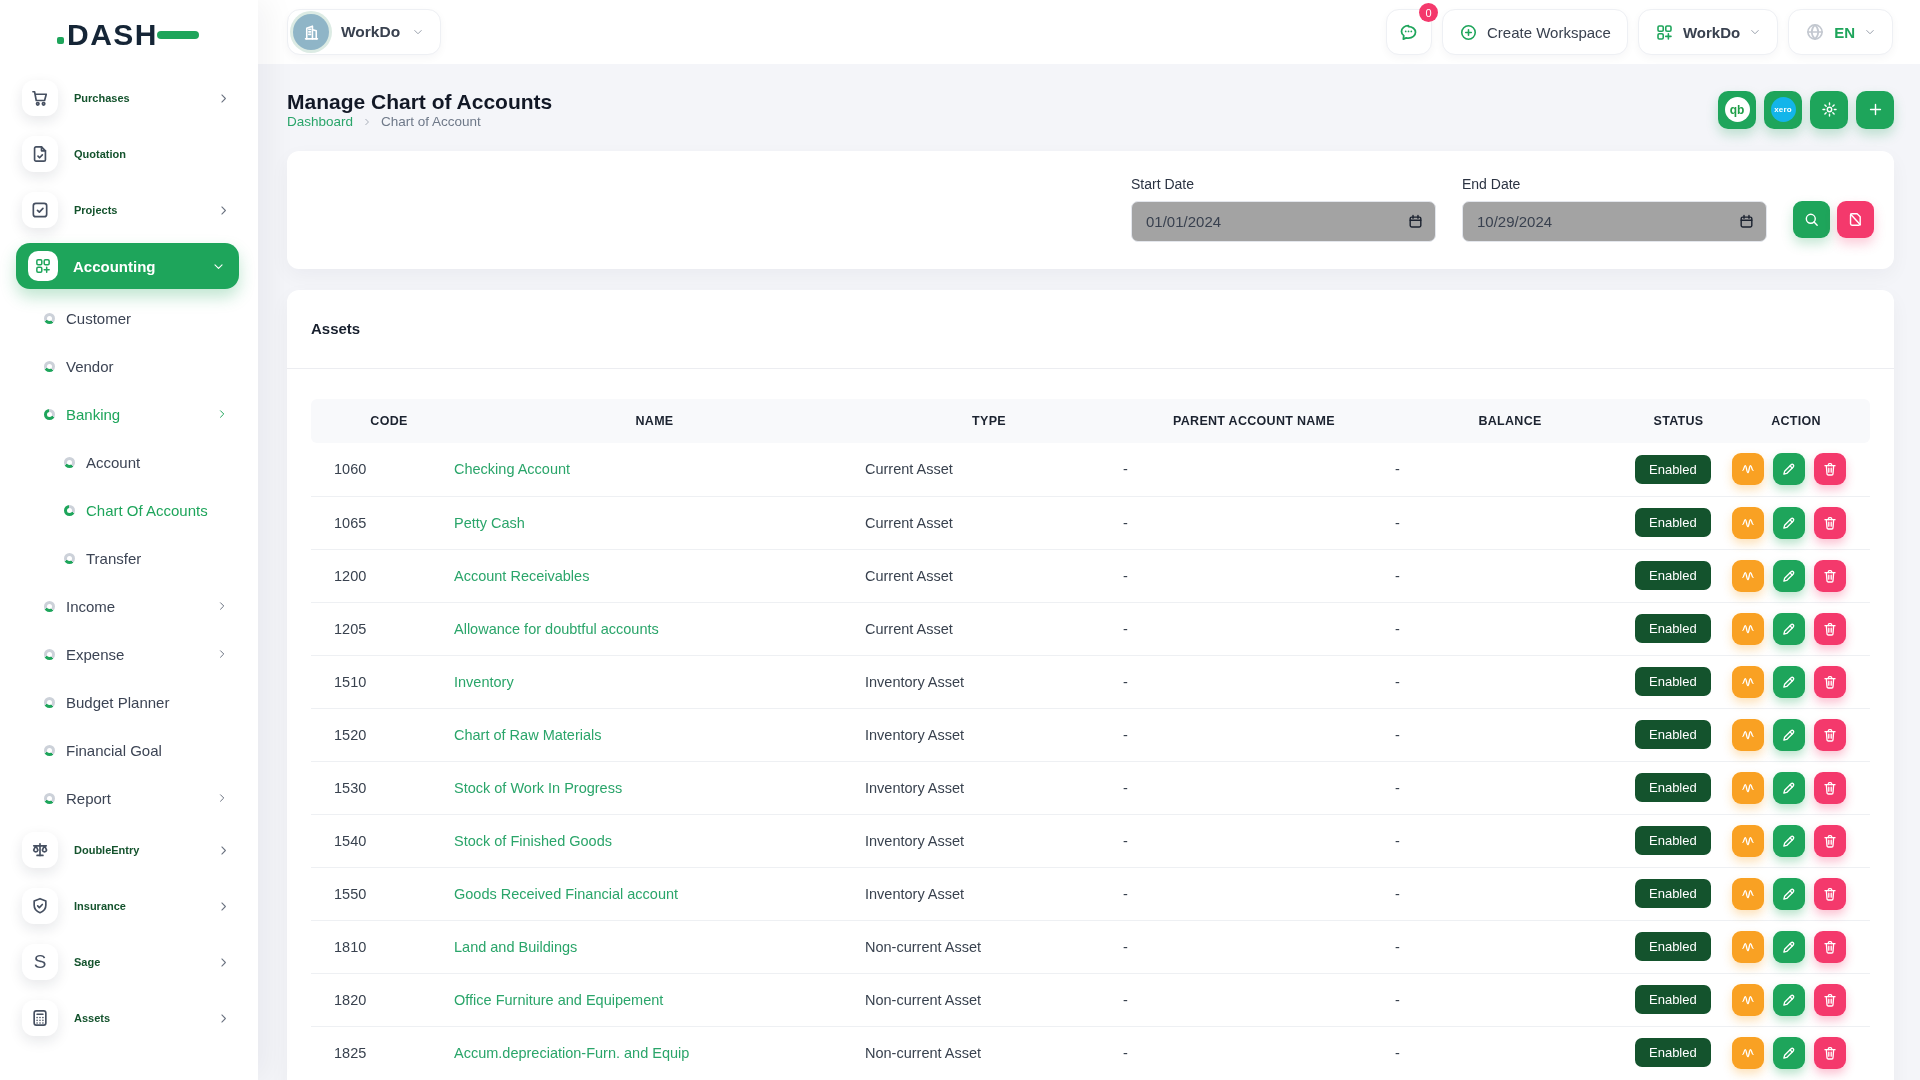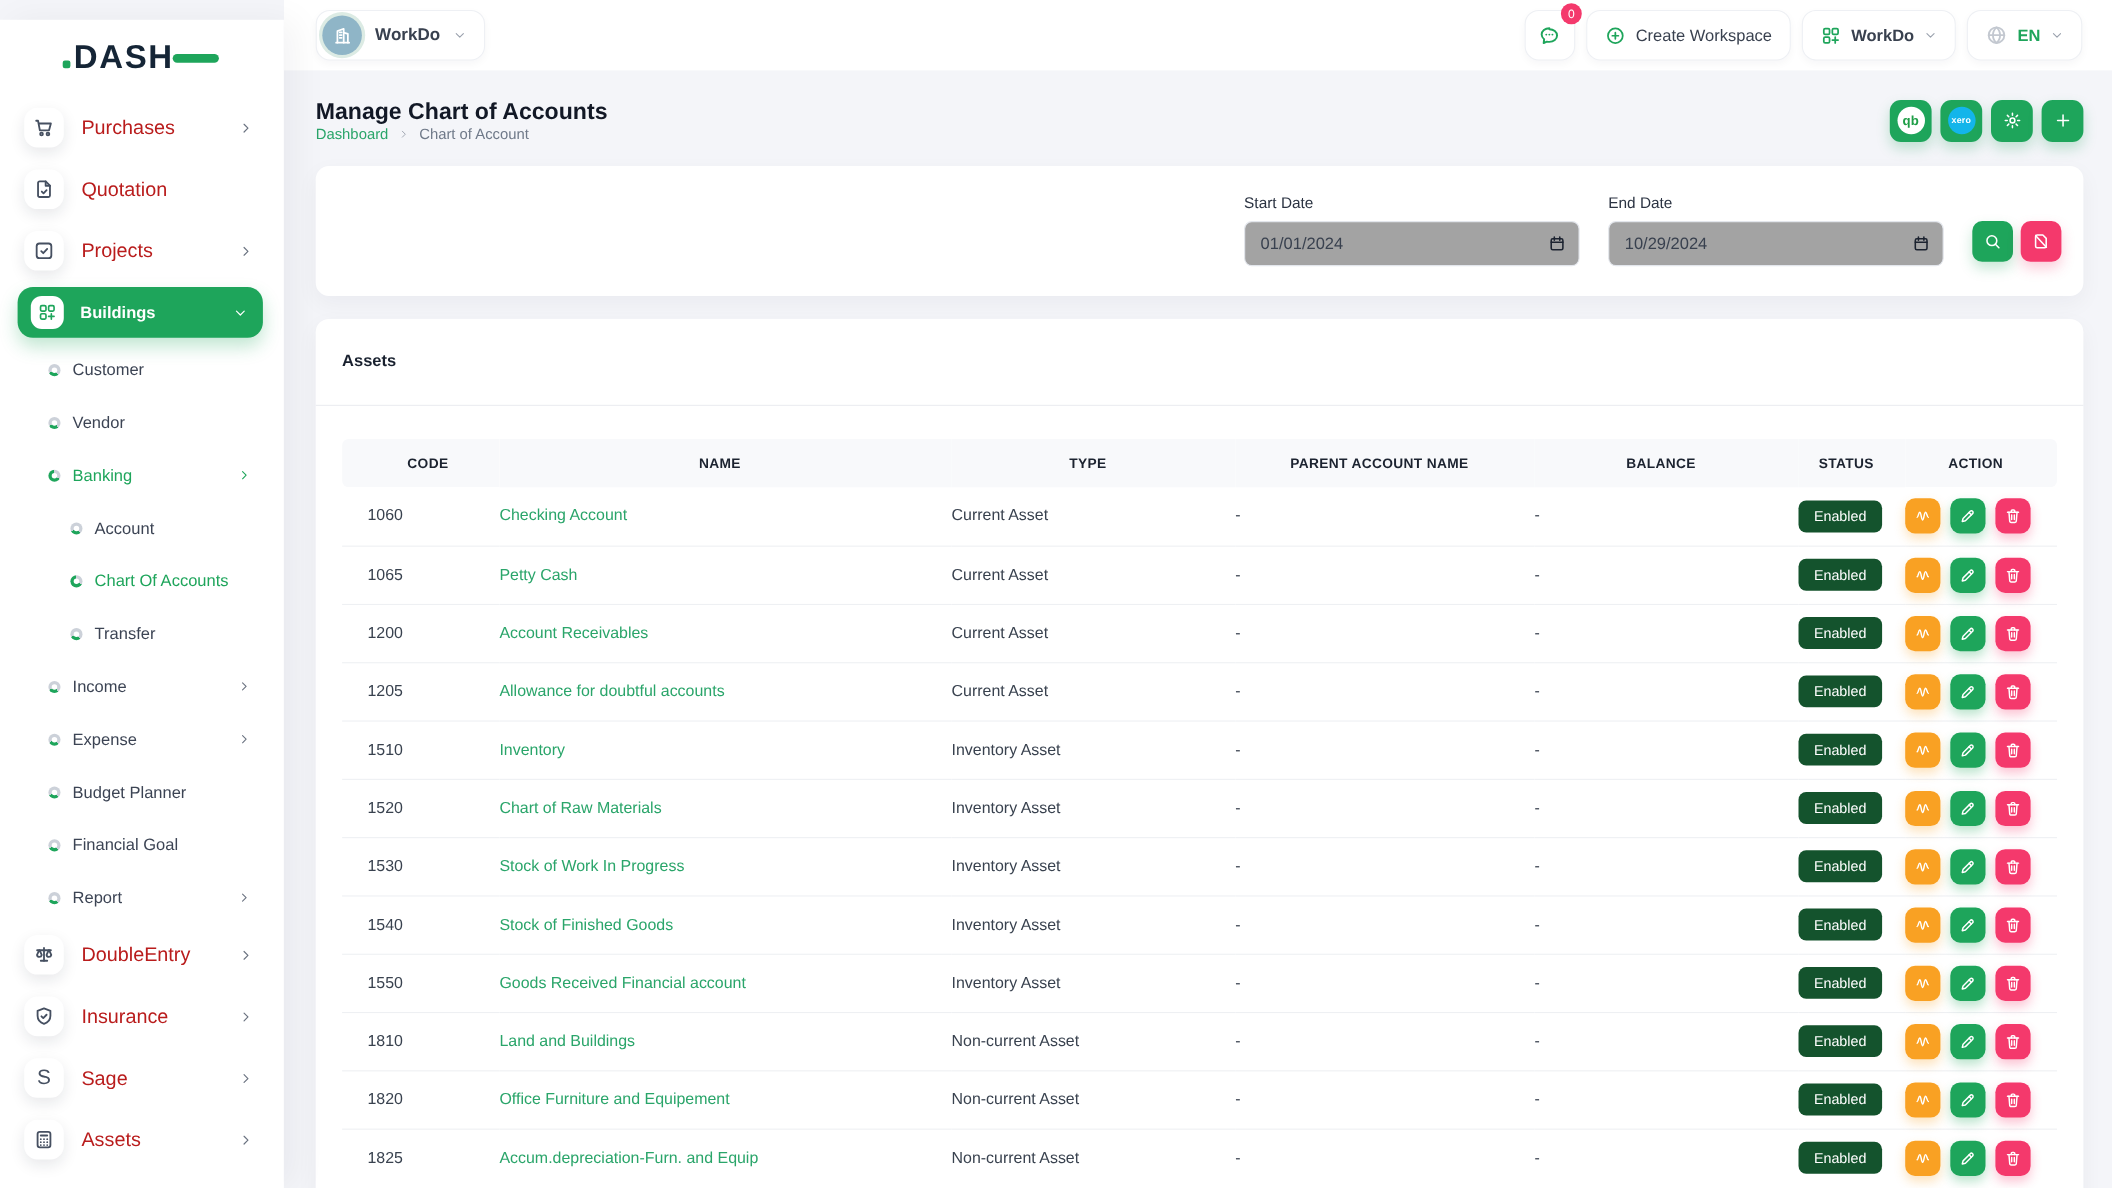--- a/index.html
+++ b/index.html
@@ -2,30 +2,30 @@
 <html><head>
 <meta charset="utf-8">
 <style>
   *{margin:0;padding:0;box-sizing:border-box;}
   html,body{width:1920px;height:1080px;overflow:hidden;}
   body{font-family:"Liberation Sans",sans-serif;background:#f4f5f9;color:#39424f;}
   .ic{display:inline-flex;align-items:center;justify-content:center;line-height:0;}
   .ic svg{width:1em;height:1em;display:block;}
 
   
-  .sidebar{position:fixed;left:0;top:18px;bottom:0;width:258px;background:#fff;z-index:6;
+  .sidebar{position:fixed;left:0;top:0;bottom:0;width:258px;background:#fff;z-index:6;
            box-shadow:10px 0 30px rgba(20,25,40,.05);}
   .logo{height:70px;display:flex;align-items:center;padding-left:57px;}
   .logo-text{font-size:30px;font-weight:800;letter-spacing:1.5px;color:#152536;}
   .logo-dot{width:7px;height:7px;border-radius:2px;background:#1ea55b;margin-right:3px;margin-top:10px;}
   .logo-dash{display:inline-block;width:42px;height:8px;border-radius:4px;background:#1ea55b;margin-left:-1px;}
   .nav-mod{height:56px;display:flex;align-items:center;padding-left:22px;cursor:pointer;}
   .tile{width:36px;height:36px;border-radius:12px;background:#fff;display:flex;align-items:center;justify-content:center;
         box-shadow:0 5px 14px rgba(24,28,45,.10);color:#465061;font-size:20px;flex:0 0 auto;}
-  .nav-mod .nav-label{margin-left:16px;font-size:18px;font-weight:400;color:#b91c1c;}
+  .nav-mod .nav-label{margin-left:16px;font-size:11px;font-weight:700;color:#14532d;}
   .nav-mod .chev{margin-left:auto;margin-right:28px;color:#6b7381;font-size:13px;}
   .nav-mod.active{background:#1ea55b;border-radius:14px;margin:5px 19px 5px 16px;height:46px;padding-left:12px;
                   box-shadow:0 8px 16px rgba(30,165,91,.28);}
   .nav-mod.active .tile{width:30px;height:30px;border-radius:10px;color:#1ea55b;font-size:18px;box-shadow:none;}
   .nav-mod.active .nav-label{margin-left:15px;color:#fff;font-weight:700;font-size:15px;}
   .nav-mod.active .chev{color:#fff;margin-right:14px;}
   .nav-sub,.nav-subsub{height:48px;display:flex;align-items:center;cursor:pointer;}
   .nav-sub{padding-left:44px;}
   .nav-subsub{padding-left:64px;}
   .nav-sub .nav-label,.nav-subsub .nav-label{margin-left:11px;font-size:15px;font-weight:500;color:#3c4454;}
@@ -159,21 +159,21 @@
       </div>
       <div class="nav-mod active">
         <span class="tile">
           <svg fill="none" stroke="currentColor" stroke-width="2" stroke-linecap="round" stroke-linejoin="round" width="1em" height="1em" viewBox="0 0 24 24">
             <rect x="3.8" y="3.8" width="6.6" height="6.6" rx="1.6"></rect>
             <rect x="13.6" y="3.8" width="6.6" height="6.6" rx="1.6"></rect>
             <rect x="3.8" y="13.6" width="6.6" height="6.6" rx="1.6"></rect>
             <path d="M16.9 13.6v6.6M13.6 16.9h6.6"></path>
           </svg>
         </span>
-        <span class="nav-label">Buildings</span>
+        <span class="nav-label">Accounting</span>
         <span class="ic chev">
           <svg fill="none" stroke="currentColor" stroke-width="2" stroke-linecap="round" stroke-linejoin="round" width="1em" height="1em" viewBox="0 0 24 24">
             <path d="M5.5 9l6.5 6.5L18.5 9"></path>
           </svg>
         </span>
       </div>
       <div class="nav-sub">
         <span class="dot"></span>
         <span class="nav-label">Customer</span>
       </div>

